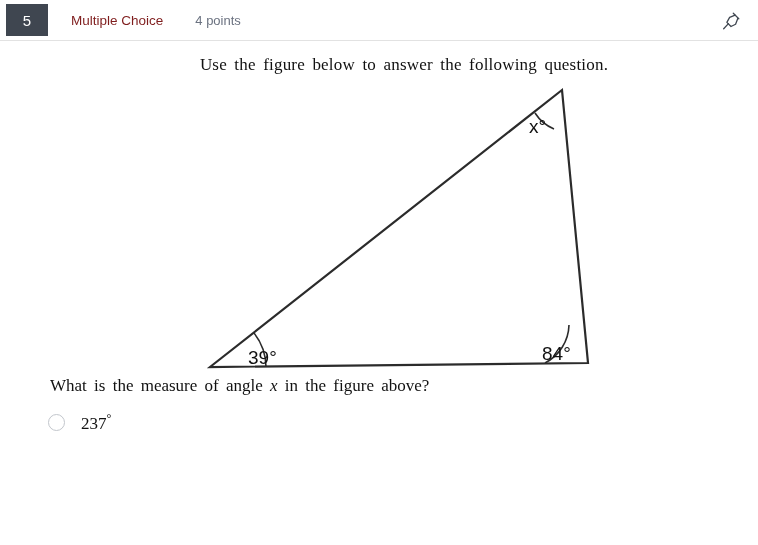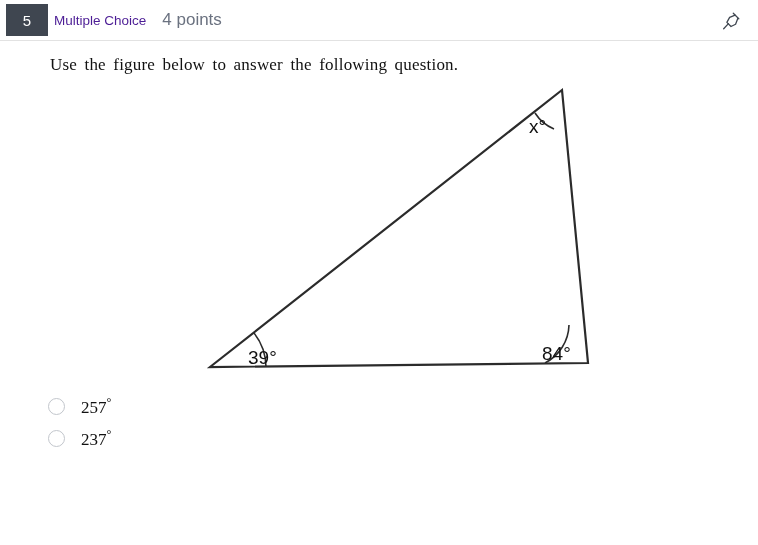--- a/index.html
+++ b/index.html
@@ -31,29 +31,29 @@
     color: #ffffff;
     display: flex;
     align-items: center;
     justify-content: center;
     font-size: 15px;
     font-family: "Liberation Sans", sans-serif;
     margin-left: 6px;
     margin-top: 0px;
   }
   .q-type {
-    margin-left: 6px;
+    margin-left: 23px;
     font-size: 13.5px;
-    color: #4c1d95;
+    color: #7f1d1d;
     font-family: "Liberation Sans", sans-serif;
     text-align: center;
   }
   .q-points {
-    margin-left: 16px;
-    font-size: 17px;
+    margin-left: 32px;
+    font-size: 13px;
     color: #6b7280;
     font-family: "Liberation Sans", sans-serif;
   }
   .flag-btn {
     position: absolute;
     right: 16px;
     top: 10px;
     width: 22px;
     height: 22px;
     cursor: pointer;
@@ -65,20 +65,21 @@
     padding: 0;
   }
   .prompt {
     font-family: "Liberation Serif", serif;
     font-size: 17px;
     color: #111111;
     padding-left: 50px;
     padding-top: 14px;
     letter-spacing: 0.2px;
     word-spacing: 3px;
+    text-align: center;
   }
   .figure-wrap {
     position: relative;
     height: 305px;
   }
   .figure-wrap svg {
     position: absolute;
     left: 190px;
     top: 0px;
   }
@@ -154,25 +155,26 @@
       <path d="M 64 258 A 56 56 0 0 1 76 292" fill="none" stroke="#2b2b2b" stroke-width="1.6"></path>
 
       <path d="M 355 288 A 44 44 0 0 0 379 250" fill="none" stroke="#2b2b2b" stroke-width="1.6"></path>
 
       <text x="339" y="58" font-family="Liberation Sans, sans-serif" font-size="19" fill="#111">x°</text>
       <text x="58" y="289" font-family="Liberation Sans, sans-serif" font-size="19" fill="#111">39°</text>
       <text x="352" y="285" font-family="Liberation Sans, sans-serif" font-size="19" fill="#111">84°</text>
     </svg>
   </div>
 
+  <div class="question-line">
+    <span>What is the measure of angle</span>
+    <i>x</i>
+    <span>in the figure above?</span>
+  </div>
 
   <div class="choices">
-    <div class="choice">
-      <span class="radio"></span>
-      <span class="choice-label"><span>257</span><span class="deg">°</span></span>
-    </div>
     <div class="choice">
       <span class="radio"></span>
       <span class="choice-label"><span>237</span><span class="deg">°</span></span>
     </div>
   </div>
 
 </div>
 
 </body></html>

